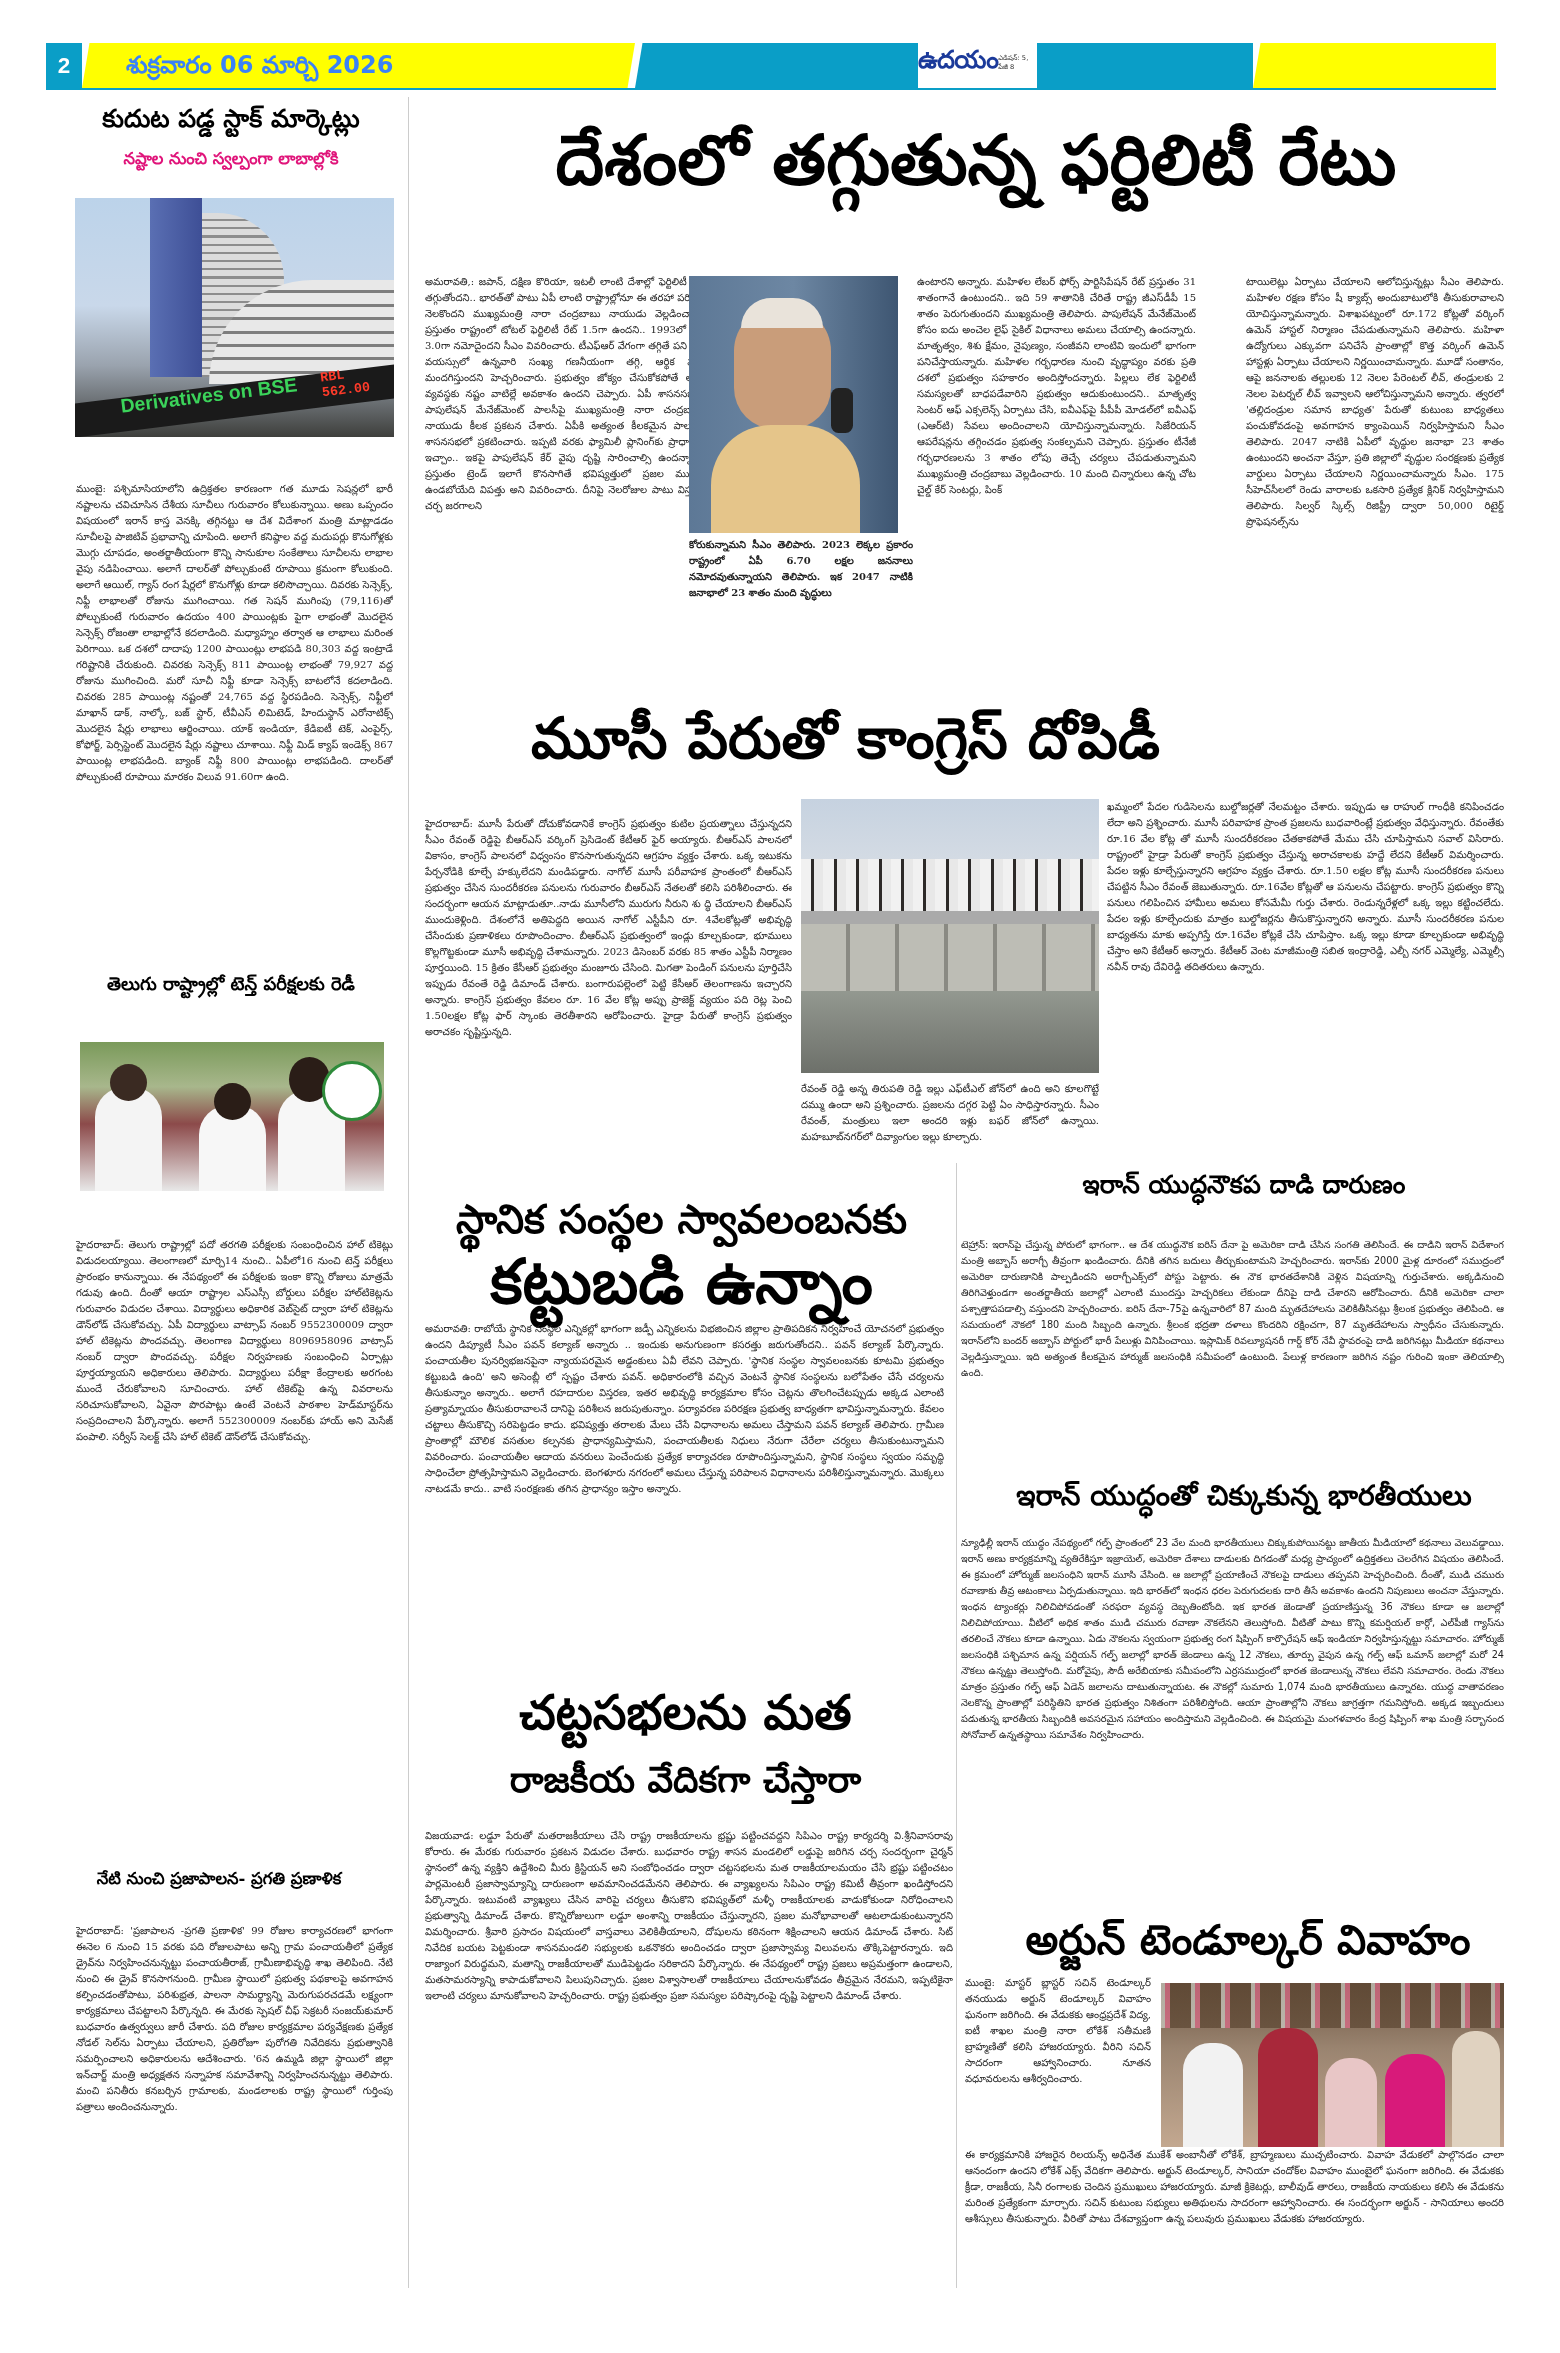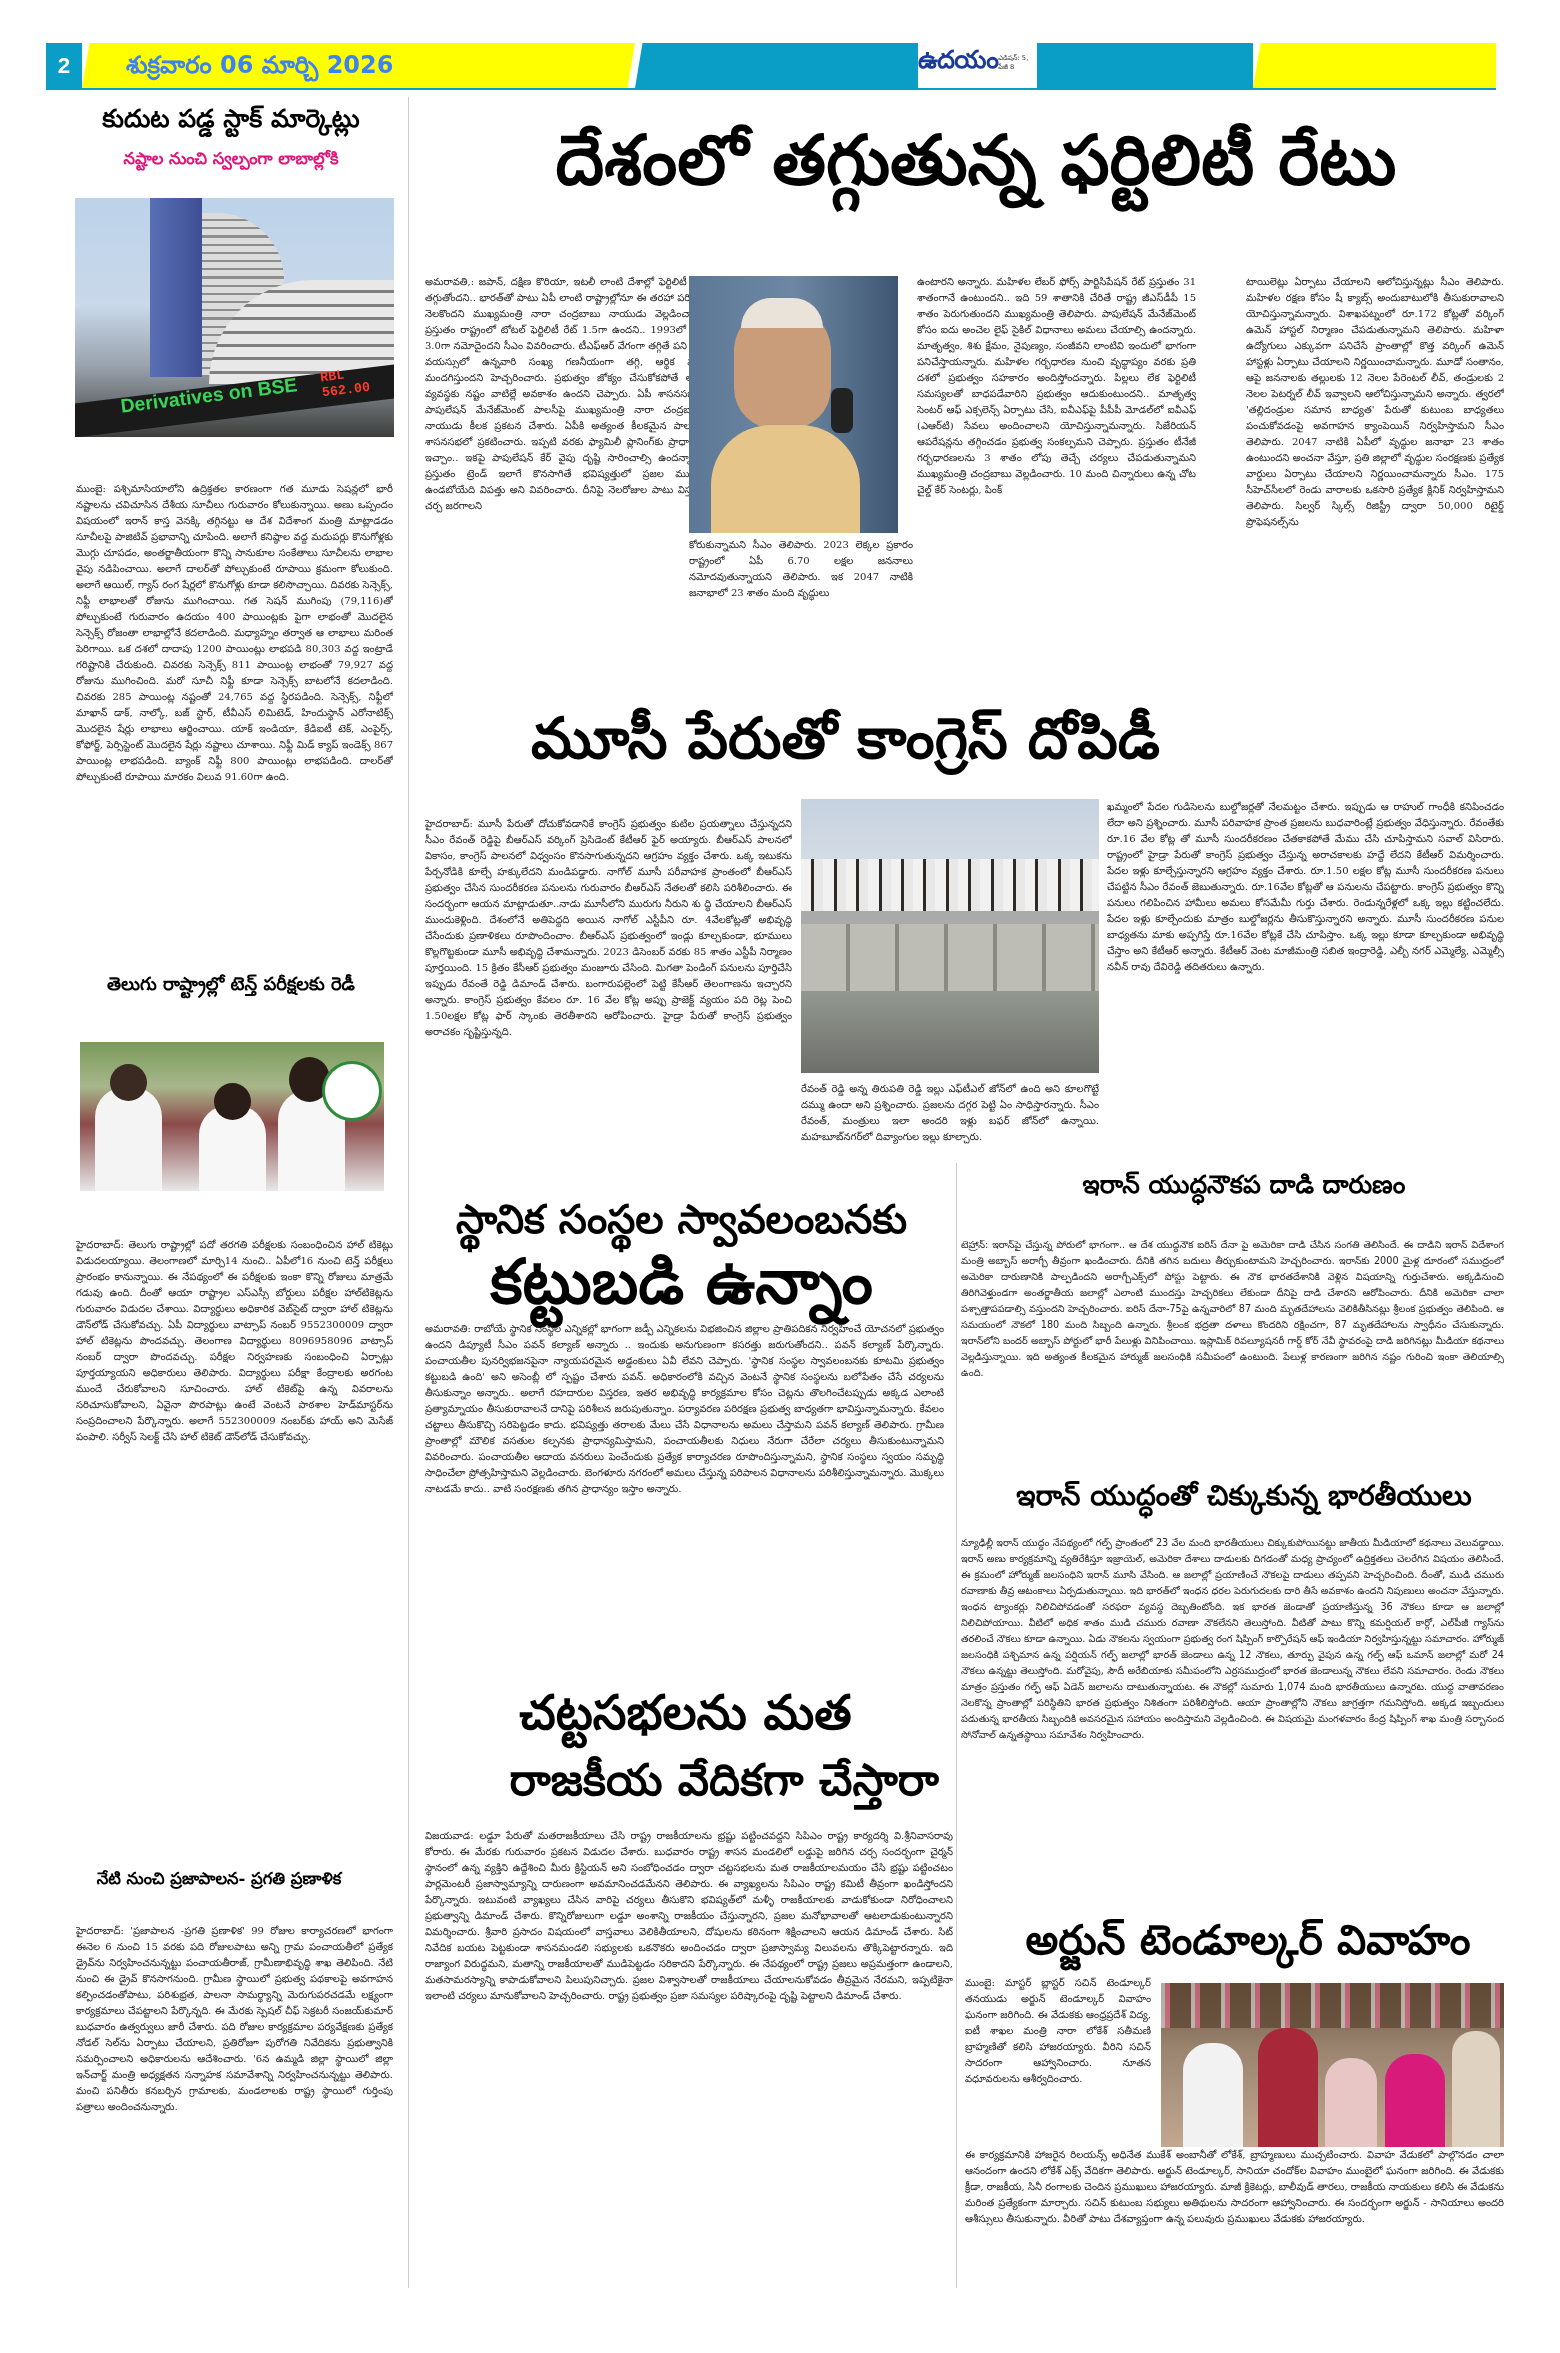--- a/index.html
+++ b/index.html
@@ -76,21 +76,21 @@
 
 <section>
   <div class="abs h1" style="left:417px;top:119px;width:1118px;text-align:center;font-size:69px;line-height:82px;">దేశంలో తగ్గుతున్న ఫర్టిలిటీ రేటు</div>
   <div class="abs body" style="left:425px;top:274px;width:280px;height:402px;overflow:hidden;">అమరావతి,: జపాన్, దక్షిణ కొరియా, ఇటలీ లాంటి దేశాల్లో ఫెర్టిలిటీ రేట్ తగ్గుతోందని.. భారత్‌తో పాటు ఏపీ లాంటి రాష్ట్రాల్లోనూ ఈ తరహా పరిస్థితే నెలకొందని ముఖ్యమంత్రి నారా చంద్రబాబు నాయుడు వెల్లడించారు. ప్రస్తుతం రాష్ట్రంలో టోటల్ ఫెర్టిలిటీ రేట్ 1.5గా ఉందని.. 1993లో ఇది 3.0గా నమోదైందని సీఎం వివరించారు. టీఎఫ్ఆర్ వేగంగా తగ్గితే పని చేసే వయస్సులో ఉన్నవారి సంఖ్య గణనీయంగా తగ్గి, ఆర్థిక వృద్ధి మందగిస్తుందని హెచ్చరించారు. ప్రభుత్వం జోక్యం చేసుకోకపోతే ఆర్థిక వ్యవస్థకు నష్టం వాటిల్లే అవకాశం ఉందని చెప్పారు. ఏపీ శాసనసభలో పాపులేషన్ మేనేజ్‌మెంట్ పాలసీపై ముఖ్యమంత్రి నారా చంద్రబాబు నాయుడు కీలక ప్రకటన చేశారు. ఏపీకి అత్యంత కీలకమైన పాలసీని శాసనసభలో ప్రకటించారు. ఇప్పటి వరకు ఫ్యామిలీ ప్లానింగ్‌కు ప్రాధాన్యం ఇచ్చాం.. ఇకపై పాపులేషన్ కేర్ వైపు దృష్టి సారించాల్సి ఉందన్నారు. ప్రస్తుతం ట్రెండ్ ఇలాగే కొనసాగితే భవిష్యత్తులో ప్రజల ముందు ఉండబోయేది విపత్తు అని వివరించారు. దీనిపై నెలరోజుల పాటు విస్తృత చర్చ జరగాలని</div>
   <div class="photo" style="left:689px;top:276px;width:209px;height:257px;background:linear-gradient(90deg,#5d7896 0%,#6d87a3 50%,#3e5672 100%);">
     <div style="position:absolute;left:45px;top:30px;width:97px;height:123px;background:#c99d7a;border-radius:45px 45px 41px 41px;"></div>
     <div style="position:absolute;left:52px;top:22.4px;width:82px;height:30px;background:#e9e3da;border-radius:37px 37px 0 0;"></div>
     <div style="position:absolute;left:22.4px;top:149px;width:149px;height:108px;background:#e5c58a;border-radius:60px 60px 0 0;"></div>
     <div style="position:absolute;left:142px;top:112px;width:22.4px;height:45px;background:#222;border-radius:7.5px;"></div>
   </div>
-  <div class="abs body" style="left:689px;top:537px;width:224px;height:142px;overflow:hidden;">కోరుకున్నామని సీఎం తెలిపారు. 2023 లెక్కల ప్రకారం రాష్ట్రంలో ఏపీ 6.70 లక్షల జననాలు నమోదవుతున్నాయని తెలిపారు. ఇక 2047 నాటికి జనాభాలో 23 శాతం మంది వృద్ధులు</div>
+  <div class="abs body" style="left:689px;top:537px;width:224px;height:142px;overflow:hidden;font-weight:bold;">కోరుకున్నామని సీఎం తెలిపారు. 2023 లెక్కల ప్రకారం రాష్ట్రంలో ఏపీ 6.70 లక్షల జననాలు నమోదవుతున్నాయని తెలిపారు. ఇక 2047 నాటికి జనాభాలో 23 శాతం మంది వృద్ధులు</div>
   <div class="abs body" style="left:917px;top:274px;width:279px;height:402px;overflow:hidden;">ఉంటారని అన్నారు. మహిళల లేబర్ ఫోర్స్ పార్టిసిపేషన్ రేట్ ప్రస్తుతం 31 శాతంగానే ఉంటుందని.. ఇది 59 శాతానికి చేరితే రాష్ట్ర జీఎస్‌డీపీ 15 శాతం పెరుగుతుందని ముఖ్యమంత్రి తెలిపారు. పాపులేషన్ మేనేజ్‌మెంట్ కోసం ఐదు అంచెల లైఫ్ సైకిల్ విధానాలు అమలు చేయాల్సి ఉందన్నారు. మాతృత్వం, శిశు క్షేమం, నైపుణ్యం, సంజీవని లాంటివి ఇందులో భాగంగా పనిచేస్తాయన్నారు. మహిళల గర్భధారణ నుంచి వృద్ధాప్యం వరకు ప్రతి దశలో ప్రభుత్వం సహకారం అందిస్తోందన్నారు. పిల్లలు లేక ఫెర్టిలిటీ సమస్యలతో బాధపడేవారిని ప్రభుత్వం ఆదుకుంటుందని.. మాతృత్వ సెంటర్ ఆఫ్ ఎక్సలెన్స్ ఏర్పాటు చేసి, ఐవీఎఫ్‌పై పీపీపీ మోడల్‌లో ఐవీఎఫ్ (ఎఆర్‌టి) సేవలు అందించాలని యోచిస్తున్నామన్నారు. సిజేరియన్ ఆపరేషన్లను తగ్గించడం ప్రభుత్వ సంకల్పమని చెప్పారు. ప్రస్తుతం టీనేజీ గర్భధారణలను 3 శాతం లోపు తెచ్చే చర్యలు చేపడుతున్నామని ముఖ్యమంత్రి చంద్రబాబు వెల్లడించారు. 10 మంది చిన్నారులు ఉన్న చోట చైల్డ్ కేర్ సెంటర్లు, పింక్</div>
   <div class="abs body" style="left:1246px;top:274px;width:258px;height:402px;overflow:hidden;">టాయిలెట్లు ఏర్పాటు చేయాలని ఆలోచిస్తున్నట్లు సీఎం తెలిపారు. మహిళల రక్షణ కోసం షీ క్యాబ్స్ అందుబాటులోకి తీసుకురావాలని యోచిస్తున్నామన్నారు. విశాఖపట్నంలో రూ.172 కోట్లతో వర్కింగ్ ఉమెన్ హాస్టల్ నిర్మాణం చేపడుతున్నామని తెలిపారు. మహిళా ఉద్యోగులు ఎక్కువగా పనిచేసే ప్రాంతాల్లో కొత్త వర్కింగ్ ఉమెన్ హాస్టళ్లు ఏర్పాటు చేయాలని నిర్ణయించామన్నారు. మూడో సంతానం, ఆపై జననాలకు తల్లులకు 12 నెలల పేరెంటల్ లీవ్, తండ్రులకు 2 నెలల పెటర్నల్ లీవ్ ఇవ్వాలని ఆలోచిస్తున్నామని అన్నారు. త్వరలో 'తల్లిదండ్రుల సమాన బాధ్యత' పేరుతో కుటుంబ బాధ్యతలు పంచుకోవడంపై అవగాహన క్యాంపెయిన్ నిర్వహిస్తామని సీఎం తెలిపారు. 2047 నాటికి ఏపీలో వృద్ధుల జనాభా 23 శాతం ఉంటుందని అంచనా వేస్తూ, ప్రతి జిల్లాలో వృద్ధుల సంరక్షణకు ప్రత్యేక వార్డులు ఏర్పాటు చేయాలని నిర్ణయించామన్నారు సీఎం. 175 సీహెచ్‌సీలలో రెండు వారాలకు ఒకసారి ప్రత్యేక క్లినిక్ నిర్వహిస్తామని తెలిపారు. సిల్వర్ స్కిల్స్ రిజిస్ట్రీ ద్వారా 50,000 రిటైర్డ్ ప్రొఫెషనల్స్‌ను</div>
 </section>
 
 <section>
   <div class="abs h1" style="left:417px;top:701px;width:857px;text-align:center;font-size:57px;line-height:75px;">మూసీ పేరుతో కాంగ్రెస్ దోపిడీ</div>
   <div class="abs body" style="left:425px;top:816px;width:367px;height:328px;overflow:hidden;">హైదరాబాద్: మూసీ పేరుతో దోచుకోవడానికే కాంగ్రెస్ ప్రభుత్వం కుటిల ప్రయత్నాలు చేస్తున్నదని సీఎం రేవంత్ రెడ్డిపై బీఆర్ఎస్ వర్కింగ్ ప్రెసిడెంట్ కేటీఆర్ ఫైర్ అయ్యారు. బీఆర్ఎస్ పాలనలో వికాసం, కాంగ్రెస్ పాలనలో విధ్వంసం కొనసాగుతున్నదని ఆగ్రహం వ్యక్తం చేశారు. ఒక్క ఇటుకను పేర్చనోడికి కూల్చే హక్కులేదని మండిపడ్డారు. నాగోల్ మూసీ పరీవాహక ప్రాంతంలో బీఆర్ఎస్ ప్రభుత్వం చేసిన సుందరీకరణ పనులను గురువారం బీఆర్ఎస్ నేతలతో కలిసి పరిశీలించారు. ఈ సందర్భంగా ఆయన మాట్లాడుతూ..నాడు మూసీలోని మురుగు నీరుని శు ద్ధి చేయాలని బీఆర్ఎస్ ముందుకెళ్లింది. దేశంలోనే అతిపెద్దది అయిన నాగోల్ ఎస్టీపీని రూ. 4వేలకోట్లతో అభివృద్ధి చేసేందుకు ప్రణాళికలు రూపొందించాం. బీఆర్ఎస్ ప్రభుత్వంలో ఇండ్లు కూల్చకుండా, భూములు కొల్లగొట్టకుండా మూసీ అభివృద్ధి చేశామన్నారు. 2023 డిసెంబర్ వరకు 85 శాతం ఎస్టీపీ నిర్మాణం పూర్తయింది. 15 క్రితం కేసీఆర్ ప్రభుత్వం మంజూరు చేసింది. మిగతా పెండింగ్ పనులను పూర్తిచేసి ఇప్పుడు రేవంతే రెడ్డి డిమాండ్ చేశారు. బంగారుపల్లెంలో పెట్టి కేసీఆర్ తెలంగాణను ఇచ్చారని అన్నారు. కాంగ్రెస్ ప్రభుత్వం కేవలం రూ. 16 వేల కోట్ల అప్పు ప్రాజెక్ట్ వ్యయం పది రెట్ల పెంచి 1.50లక్షల కోట్ల ఫార్ స్కాంకు తెరతీశారని ఆరోపించారు. హైడ్రా పేరుతో కాంగ్రెస్ ప్రభుత్వం అరాచకం సృష్టిస్తున్నది.</div>
   <div class="photo" style="left:801px;top:799px;width:298px;height:274px;background:linear-gradient(180deg,#c6d2e0 0%,#d8dee5 30%,#9da39a 62%,#6d706a 100%);">
     <div style="position:absolute;left:0;top:60px;width:298px;height:52px;background:repeating-linear-gradient(90deg,#f1f1f1 0 10.4px,#2d2a28 10.4px 13.4px,#e8e8e8 13.4px 22.4px);"></div>
     <div style="position:absolute;left:0;top:112px;width:298px;height:13.4px;background:#aaa;"></div>
@@ -111,21 +111,21 @@
   <div class="abs body" style="left:961px;top:1237px;width:543px;height:224px;overflow:hidden;font-family:'DejaVu Sans',sans-serif;font-size:9.7px;">టెహ్రాన్: ఇరాన్‌పై చేస్తున్న పోరులో భాగంగా.. ఆ దేశ యుద్ధనౌక ఐరిస్ దేనా పై అమెరికా దాడి చేసిన సంగతి తెలిసిందే. ఈ దాడిని ఇరాన్ విదేశాంగ మంత్రి అబ్బాస్ అరాగ్చీ తీవ్రంగా ఖండించారు. దీనికి తగిన బదులు తీర్చుకుంటామని హెచ్చరించారు. ఇరాన్‌కు 2000 మైళ్ల దూరంలో సముద్రంలో అమెరికా దారుణానికి పాల్పడిందని అరాగ్చీఎక్స్‌లో పోస్టు పెట్టారు. ఈ నౌక భారతదేశానికి వెళ్లిన విషయాన్ని గుర్తుచేశారు. అక్కడినుంచి తిరిగివెళ్తుండగా అంతర్జాతీయ జలాల్లో ఎలాంటి ముందస్తు హెచ్చరికలు లేకుండా దీనిపై దాడి చేశారని ఆరోపించారు. దీనికి అమెరికా చాలా పశ్చాత్తాపపడాల్సి వస్తుందని హెచ్చరించారు. ఐరిస్ దేనా-75పై ఉన్నవారిలో 87 మంది మృతదేహాలను వెలికితీసినట్లు శ్రీలంక ప్రభుత్వం తెలిపింది. ఆ సమయంలో నౌకలో 180 మంది సిబ్బంది ఉన్నారు. శ్రీలంక భద్రతా దళాలు కొందరిని రక్షించగా, 87 మృతదేహాలను స్వాధీనం చేసుకున్నారు. ఇరాన్‌లోని బందర్ అబ్బాస్ పోర్టులో భారీ పేలుళ్లు వినిపించాయి. ఇస్లామిక్ రివల్యూషనరీ గార్డ్ కోర్ నేవీ స్థావరంపై దాడి జరిగినట్లు మీడియా కథనాలు వెల్లడిస్తున్నాయి. ఇది అత్యంత కీలకమైన హార్ముజ్ జలసంధికి సమీపంలో ఉంటుంది. పేలుళ్ల కారణంగా జరిగిన నష్టం గురించి ఇంకా తెలియాల్సి ఉంది.</div>
 </section>
 
 <section>
   <div class="abs h1" style="left:961px;top:1479px;width:566px;text-align:center;font-size:28px;">ఇరాన్ యుద్ధంతో చిక్కుకున్న భారతీయులు</div>
   <div class="abs body" style="left:961px;top:1535px;width:543px;height:358px;overflow:hidden;font-family:'DejaVu Sans',sans-serif;font-size:9.7px;">న్యూఢిల్లీ ఇరాన్ యుద్ధం నేపథ్యంలో గల్ఫ్ ప్రాంతంలో 23 వేల మంది భారతీయులు చిక్కుకుపోయినట్టు జాతీయ మీడియాలో కథనాలు వెలువడ్డాయి. ఇరాన్ అణు కార్యక్రమాన్ని వ్యతిరేకిస్తూ ఇజ్రాయెల్, అమెరికా దేశాలు దాడులకు దిగడంతో మధ్య ప్రాచ్యంలో ఉద్రిక్తతలు చెలరేగిన విషయం తెలిసిందే. ఈ క్రమంలో హోర్ముజ్ జలసంధిని ఇరాన్ మూసి వేసింది. ఆ జలాల్లో ప్రయాణించే నౌకలపై దాడులు తప్పవని హెచ్చరించింది. దీంతో, ముడి చమురు రవాణాకు తీవ్ర ఆటంకాలు ఏర్పడుతున్నాయి. ఇది భారత్‌లో ఇంధన ధరల పెరుగుదలకు దారి తీసే అవకాశం ఉందని నిపుణులు అంచనా వేస్తున్నారు. ఇంధన ట్యాంకర్లు నిలిచిపోవడంతో సరఫరా వ్యవస్థ దెబ్బతింటోంది. ఇక భారత జెండాతో ప్రయాణిస్తున్న 36 నౌకలు కూడా ఆ జలాల్లో నిలిచిపోయాయి. వీటిలో అధిక శాతం ముడి చమురు రవాణా నౌకలేనని తెలుస్తోంది. వీటితో పాటు కొన్ని కమర్షియల్ కార్గో, ఎల్‌పీజీ గ్యాస్‌ను తరలించే నౌకలు కూడా ఉన్నాయి. ఏడు నౌకలను స్వయంగా ప్రభుత్వ రంగ షిప్పింగ్ కార్పొరేషన్ ఆఫ్ ఇండియా నిర్వహిస్తున్నట్టు సమాచారం. హోర్ముజ్ జలసంధికి పశ్చిమాన ఉన్న పర్షియన్ గల్ఫ్ జలాల్లో భారత్ జెండాలు ఉన్న 12 నౌకలు, తూర్పు వైపున ఉన్న గల్ఫ్ ఆఫ్ ఒమాన్ జలాల్లో మరో 24 నౌకలు ఉన్నట్టు తెలుస్తోంది. మరోవైపు, సౌదీ అరేబియాకు సమీపంలోని ఎర్రసముద్రంలో భారత జెండాలున్న నౌకలు లేవని సమాచారం. రెండు నౌకలు మాత్రం ప్రస్తుతం గల్ఫ్ ఆఫ్ ఏడెన్ జలాలను దాటుతున్నాయట. ఈ నౌకల్లో సుమారు 1,074 మంది భారతీయులు ఉన్నారట. యుద్ధ వాతావరణం నెలకొన్న ప్రాంతాల్లో పరిస్థితిని భారత ప్రభుత్వం నిశితంగా పరిశీలిస్తోంది. ఆయా ప్రాంతాల్లోని నౌకలు జాగ్రత్తగా గమనిస్తోంది. అక్కడ ఇబ్బందులు పడుతున్న భారతీయ సిబ్బందికి అవసరమైన సహాయం అందిస్తామని వెల్లడించింది. ఈ విషయమై మంగళవారం కేంద్ర షిప్పింగ్ శాఖ మంత్రి సర్బానంద సోనోవాల్ ఉన్నతస్థాయి సమావేశం నిర్వహించారు.</div>
 </section>
 
 <section>
   <div class="abs h1" style="left:432px;top:1681px;width:507px;text-align:center;font-size:48px;line-height:63px;">చట్టసభలను మత</div>
-  <div class="abs h1" style="left:432px;top:1748px;width:507px;text-align:right;font-size:44px;line-height:63px;">రాజకీయ వేదికగా చేస్తారా</div>
+  <div class="abs h1" style="left:432px;top:1748px;width:507px;text-align:center;font-size:36px;line-height:63px;">రాజకీయ వేదికగా చేస్తారా</div>
   <div class="abs body" style="left:425px;top:1828px;width:528px;height:447px;overflow:hidden;">విజయవాడ: లడ్డూ పేరుతో మతరాజకీయాలు చేసి రాష్ట్ర రాజకీయాలను భ్రష్టు పట్టించవద్దని సిపిఎం రాష్ట్ర కార్యదర్శి వి.శ్రీనివాసరావు కోరారు. ఈ మేరకు గురువారం ప్రకటన విడుదల చేశారు. బుధవారం రాష్ట్ర శాసన మండలిలో లడ్డుపై జరిగిన చర్చ సందర్భంగా చైర్మన్ స్థానంలో ఉన్న వ్యక్తిని ఉద్దేశించి మీరు క్రిస్టియన్ అని సంబోధించడం ద్వారా చట్టసభలను మత రాజకీయాలమయం చేసి భ్రష్టు పట్టించటం పార్లమెంటరీ ప్రజాస్వామ్యాన్ని దారుణంగా అవమానించడమేనని తెలిపారు. ఈ వ్యాఖ్యలను సిపిఎం రాష్ట్ర కమిటీ తీవ్రంగా ఖండిస్తోందని పేర్కొన్నారు. ఇటువంటి వ్యాఖ్యలు చేసిన వారిపై చర్యలు తీసుకొని భవిష్యత్‌లో మళ్ళీ రాజకీయాలకు వాడుకోకుండా నిరోధించాలని ప్రభుత్వాన్ని డిమాండ్ చేశారు. కొన్నిరోజులుగా లడ్డూ అంశాన్ని రాజకీయం చేస్తున్నారని, ప్రజల మనోభావాలతో ఆటలాడుకుంటున్నారని విమర్శించారు. శ్రీవారి ప్రసాదం విషయంలో వాస్తవాలు వెలికితీయాలని, దోషులను కఠినంగా శిక్షించాలని ఆయన డిమాండ్ చేశారు. సిట్ నివేదిక బయట పెట్టకుండా శాసనమండలి సభ్యులకు ఒకనొకరు అందించడం ద్వారా ప్రజాస్వామ్య విలువలను తొక్కిపెట్టారన్నారు. ఇది రాజ్యాంగ విరుద్ధమని, మతాన్ని రాజకీయాలతో ముడిపెట్టడం సరికాదని పేర్కొన్నారు. ఈ నేపథ్యంలో రాష్ట్ర ప్రజలు అప్రమత్తంగా ఉండాలని, మతసామరస్యాన్ని కాపాడుకోవాలని పిలుపునిచ్చారు. ప్రజల విశ్వాసాలతో రాజకీయాలు చేయాలనుకోవడం తీవ్రమైన నేరమని, ఇప్పటికైనా ఇలాంటి చర్యలు మానుకోవాలని హెచ్చరించారు. రాష్ట్ర ప్రభుత్వం ప్రజా సమస్యల పరిష్కారంపై దృష్టి పెట్టాలని డిమాండ్ చేశారు.</div>
 </section>
 
 <section>
   <div class="abs h1" style="left:961px;top:1916px;width:574px;text-align:center;font-size:41px;">అర్జున్ టెండూల్కర్ వివాహం</div>
   <div class="abs body" style="left:965px;top:1975px;width:186px;height:165px;overflow:hidden;">ముంబై: మాస్టర్ బ్లాస్టర్ సచిన్ టెండూల్కర్ తనయుడు అర్జున్ టెండూల్కర్ వివాహం ఘనంగా జరిగింది. ఈ వేడుకకు ఆంధ్రప్రదేశ్ విద్య, ఐటీ శాఖల మంత్రి నారా లోకేశ్ సతీమణి బ్రాహ్మణితో కలిసి హాజరయ్యారు. వీరిని సచిన్ సాదరంగా ఆహ్వానించారు. నూతన వధూవరులను ఆశీర్వదించారు.</div>
   <div class="photo" style="left:1161px;top:1983px;width:343px;height:164px;background:linear-gradient(180deg,#6b5440 0%,#9a8470 40%,#c3a890 100%);">
     <div style="position:absolute;left:0;top:0;width:343px;height:45px;background:repeating-linear-gradient(90deg,#d0d0c8 0 4.5px,#e06a8a 4.5px 9px,#5b4531 9px 30px);opacity:.7;"></div>
     <div style="position:absolute;left:22.4px;top:60px;width:60px;height:104px;background:#f2f2f2;border-radius:27px 27px 0 0;"></div>
     <div style="position:absolute;left:97px;top:45px;width:60px;height:119px;background:#a8283a;border-radius:27px 27px 0 0;"></div>

